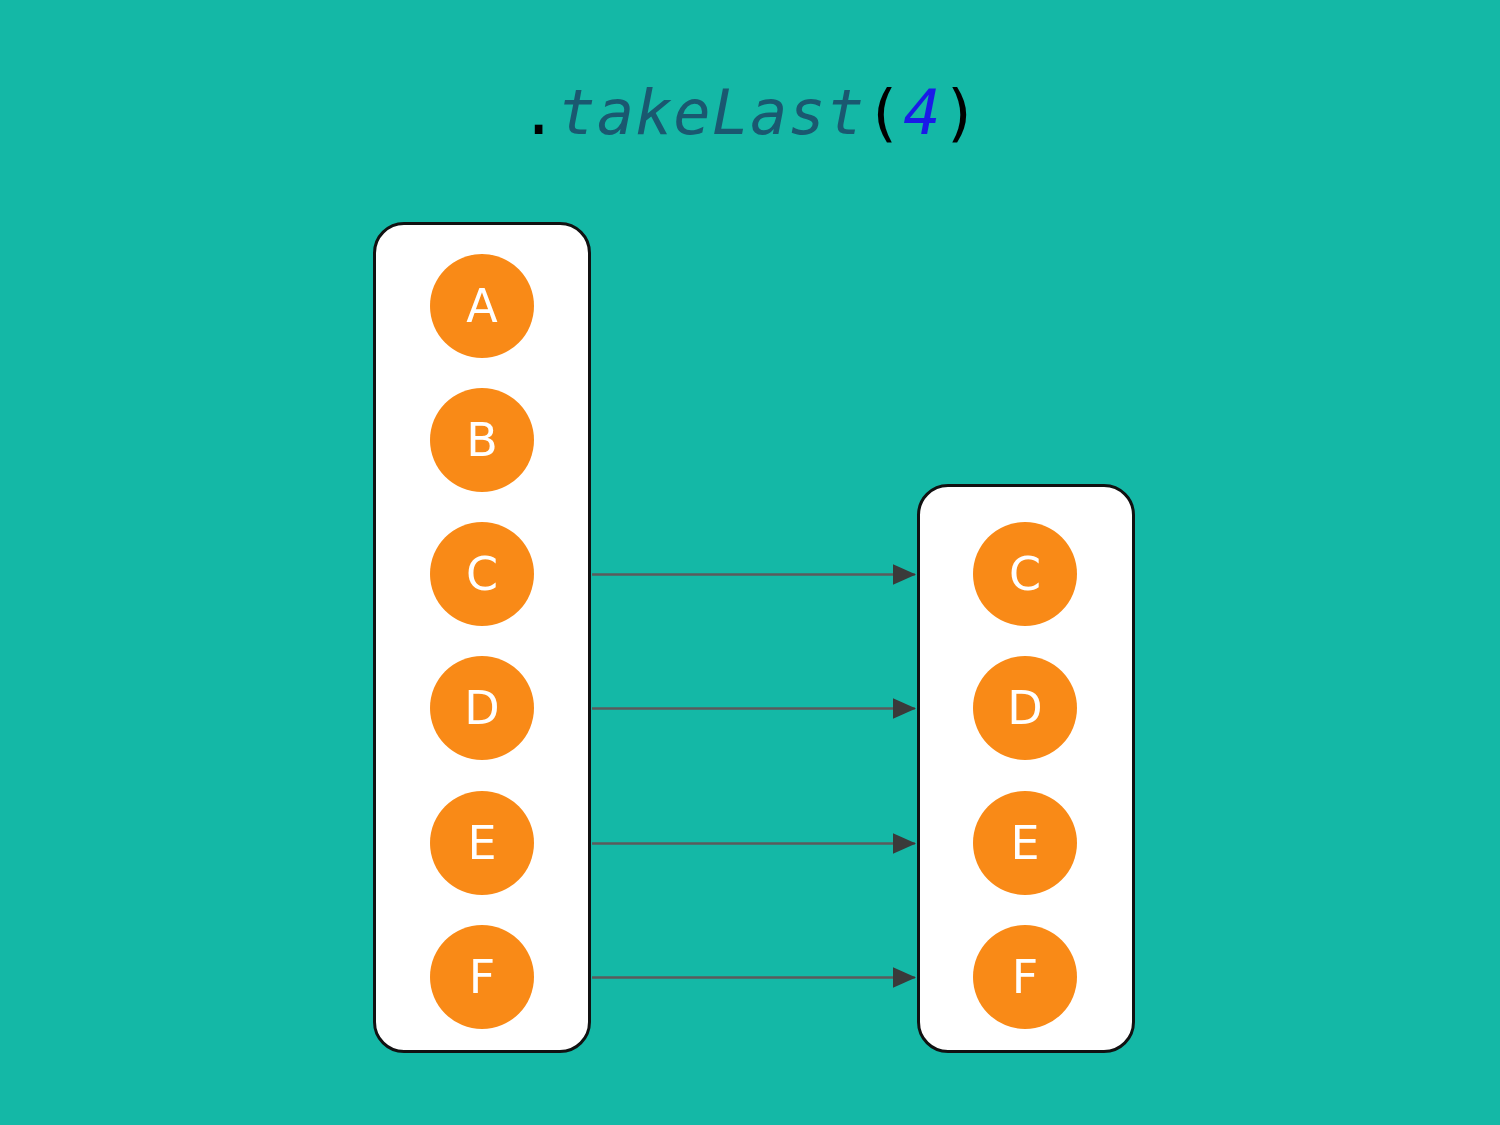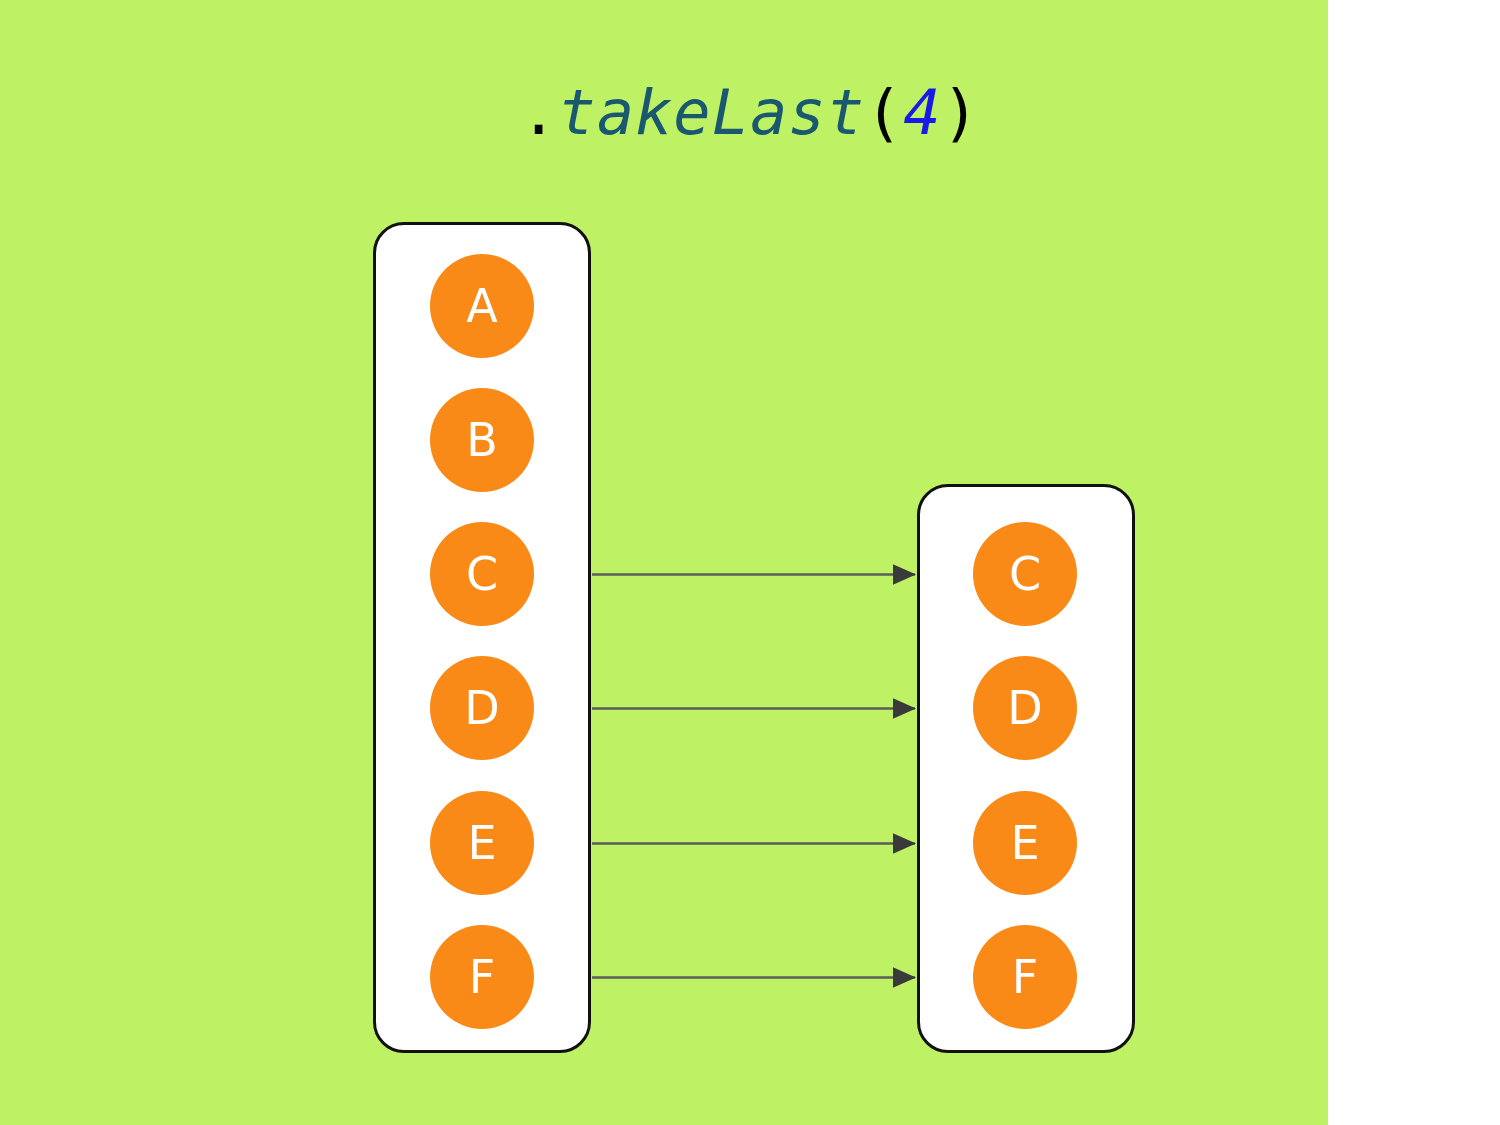--- a/index.html
+++ b/index.html
@@ -10,23 +10,23 @@
   }
   body {
     width: 1500px;
     height: 1125px;
     overflow: hidden;
     font-family: "DejaVu Sans", sans-serif;
   }
 
   #canvas {
     position: relative;
-    width: 1328px;
+    width: 1500px;
     height: 1125px;
-    background: #bef264;
+    background: #14b8a6;
   }
 
   
   .title {
     position: absolute;
     left: 0;
     top: 82px;
     width: 1500px;
     text-align: center;
     font-family: "DejaVu Sans Mono", monospace;

